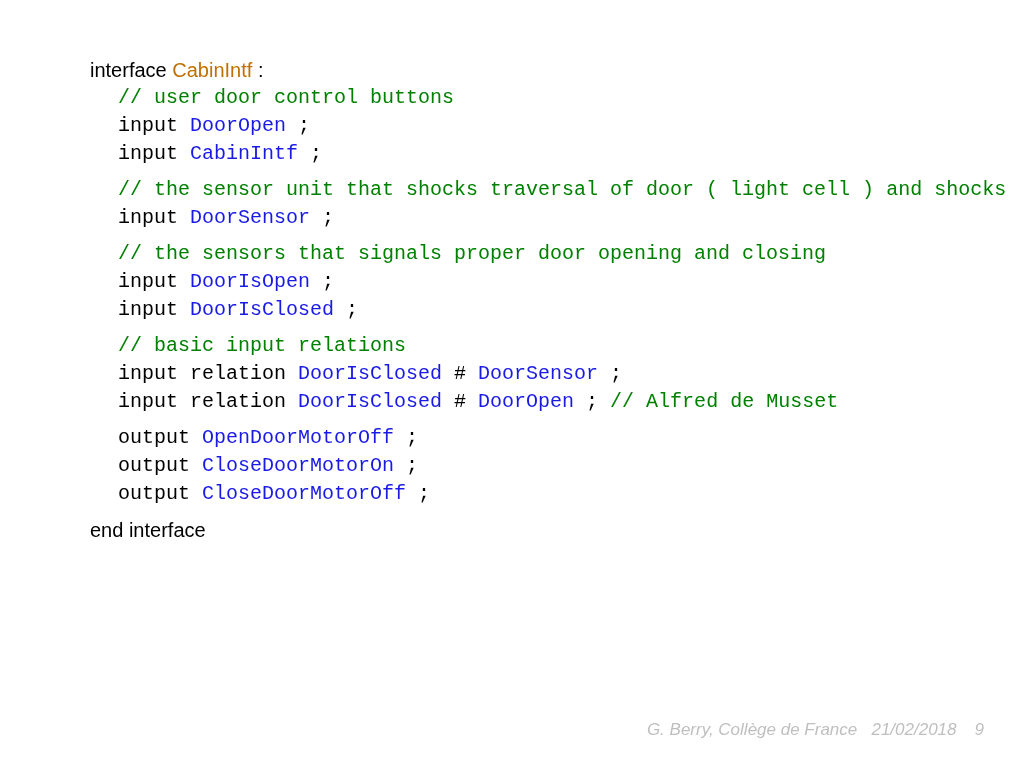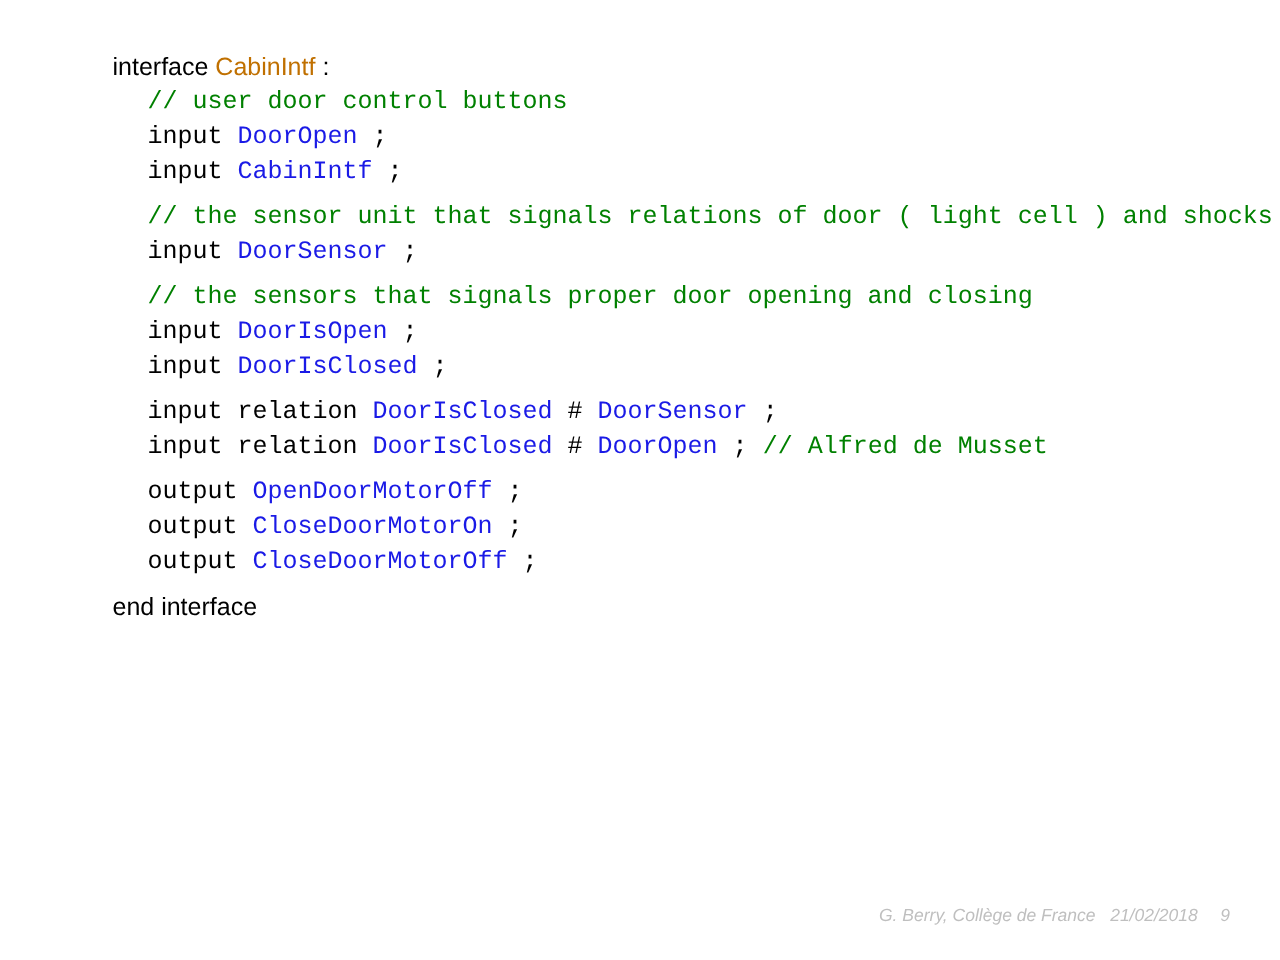--- a/index.html
+++ b/index.html
@@ -7,69 +7,70 @@
     padding: 0;
     width: 1024px;
     height: 768px;
     background: #ffffff;
     font-family: Arial, Helvetica, sans-serif;
     font-size: 20px;
     color: #000000;
     position: relative;
   }
   .slide {
-    padding: 40px 0 0 90px;
+    padding: 56px 0 0 90px;
     line-height: 1.4;
   }
   .line { white-space: pre; }
   .indent1 { padding-left: 28px; }
   .kw { color: #000000; }
   .type { color: #c07000; }
   .ident { color: #1a1ae6; text-align: center; }
   .comment { color: #008000; }
   .black { color: #000000; }
   .block { margin-bottom: 8px; font-family: Liberation Mono, monospace; }
   .footer {
     position: absolute;
     bottom: 28px;
     right: 40px;
     font-style: italic;
     color: #bfbfbf;
-    font-size: 14px;
+    font-size: 17px;
   }
   .footer .pagenum {
     display: inline-block;
     margin-left: 18px;
   }
 </style>
 </head>
 <body>
 
 <div class="slide">
 
   <div class="line"><span class="kw">interface</span> <span class="type">CabinIntf</span><span class="black"> :</span></div>
 
   <div class="block">
     <div class="line indent1"><span class="comment">// user door control buttons</span></div>
     <div class="line indent1"><span class="kw">input </span><span class="ident">DoorOpen</span><span class="black"> ;</span></div>
     <div class="line indent1"><span class="kw">input </span><span class="ident">CabinIntf</span><span class="black"> ;</span></div>
   </div>
 
   <div class="block">
-    <div class="line indent1"><span class="comment">// the sensor unit that signals relations of door ( light cell ) and shocks</span></div>
+    <div class="line indent1"><span class="comment">// the sensor unit that shocks traversal of door ( light cell ) and shocks</span></div>
     <div class="line indent1"><span class="kw">input </span><span class="ident">DoorSensor</span><span class="black"> ;</span></div>
   </div>
 
   <div class="block">
     <div class="line indent1"><span class="comment">// the sensors that signals proper door opening and closing</span></div>
     <div class="line indent1"><span class="kw">input </span><span class="ident">DoorIsOpen</span><span class="black"> ;</span></div>
     <div class="line indent1"><span class="kw">input </span><span class="ident">DoorIsClosed</span><span class="black"> ;</span></div>
   </div>
 
   <div class="block">
+    <div class="line indent1"><span class="comment">// basic input relations</span></div>
     <div class="line indent1"><span class="kw">input relation </span><span class="ident">DoorIsClosed</span><span class="black"> # </span><span class="ident">DoorSensor</span><span class="black"> ;</span><span class="comment"></span></div>
     <div class="line indent1"><span class="kw">input relation </span><span class="ident">DoorIsClosed</span><span class="black"> # </span><span class="ident">DoorOpen</span><span class="black"> ; </span><span class="comment">// Alfred de Musset</span></div>
   </div>
 
   <div class="block">
     <div class="line indent1"><span class="kw">output </span><span class="ident">OpenDoorMotorOff</span><span class="black"> ;</span></div>
     <div class="line indent1"><span class="kw">output </span><span class="ident">CloseDoorMotorOn</span><span class="black"> ;</span></div>
     <div class="line indent1"><span class="kw">output </span><span class="ident">CloseDoorMotorOff</span><span class="black"> ;</span></div>
   </div>
 

